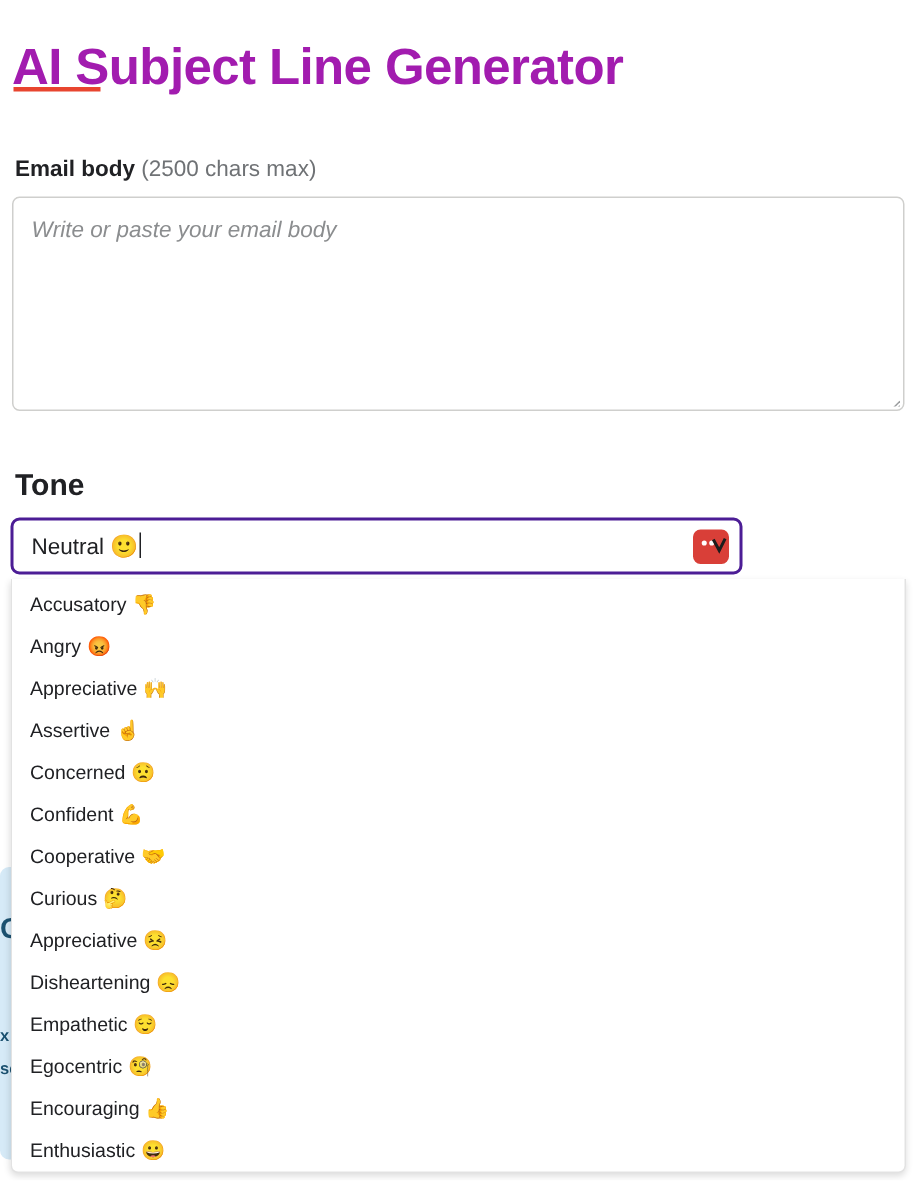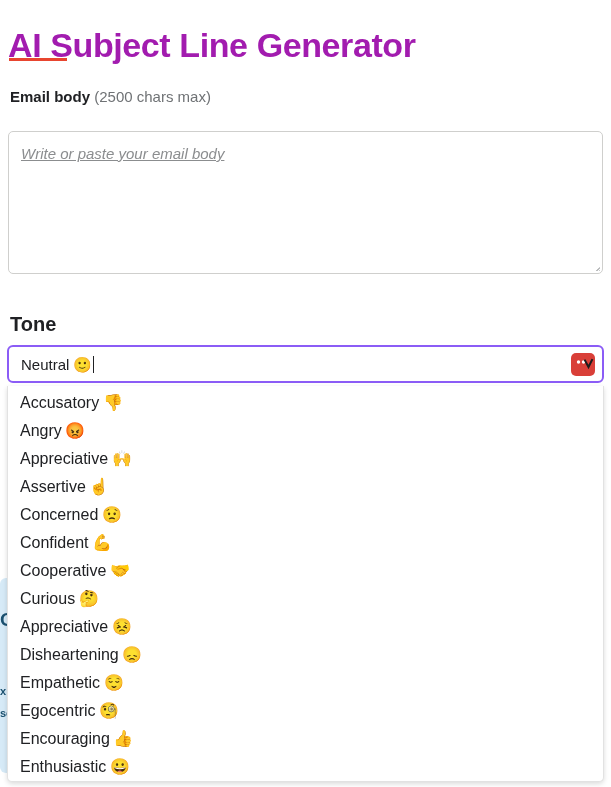--- a/index.html
+++ b/index.html
@@ -39,21 +39,21 @@
     top: 58px;
     width: 58px;
     height: 3px;
     background: #e8452f;
   }
 
   
   .field-label {
     position: absolute;
     left: 10px;
-    top: 87px;
+    top: 103px;
     font-size: 15px;
     line-height: 20px;
     color: #6f7275;
     white-space: nowrap;
   }
   .field-label .strong {
     font-weight: 700;
     color: #202124;
   }
 
@@ -69,21 +69,20 @@
     background: #ffffff;
   }
   .email-body-placeholder {
     position: absolute;
     left: 12px;
     top: 13px;
     font-size: 15px;
     font-style: italic;
     color: #8b8d8f;
     white-space: nowrap;
-    text-decoration: underline;
   }
   .resize-handle {
     position: absolute;
     right: 2px;
     bottom: 2px;
     width: 12px;
     height: 12px;
     overflow: hidden;
   }
   .resize-handle i {
@@ -106,23 +105,23 @@
     font-weight: 700;
     color: #202124;
     line-height: 20px;
   }
 
   
   .tone-box {
     position: absolute;
     left: 7px;
     top: 345px;
-    width: 597px;
+    width: 488px;
     height: 38px;
-    border: 2px solid #8b5cf6;
+    border: 2px solid #4c1d95;
     border-radius: 6px;
     background: #ffffff;
   }
   .tone-value {
     position: absolute;
     left: 12px;
     top: 7px;
     font-size: 15px;
     color: #202124;
     line-height: 22px;
@@ -195,21 +194,21 @@
     border-top: none;
     border-radius: 0 0 5px 5px;
     box-shadow: 0 2px 5px rgba(0,0,0,0.14);
     overflow: hidden;
     padding-top: 3px;
   }
   .tone-option {
     height: 28px;
     line-height: 28px;
     padding-left: 12px;
-    font-size: 16px;
+    font-size: 13px;
     color: #202124;
     white-space: nowrap;
     cursor: default;
   }
   .tone-option .emoji { margin-left: 4px; }
 </style>
 </head>
 <body>
 
 <div class="page">

